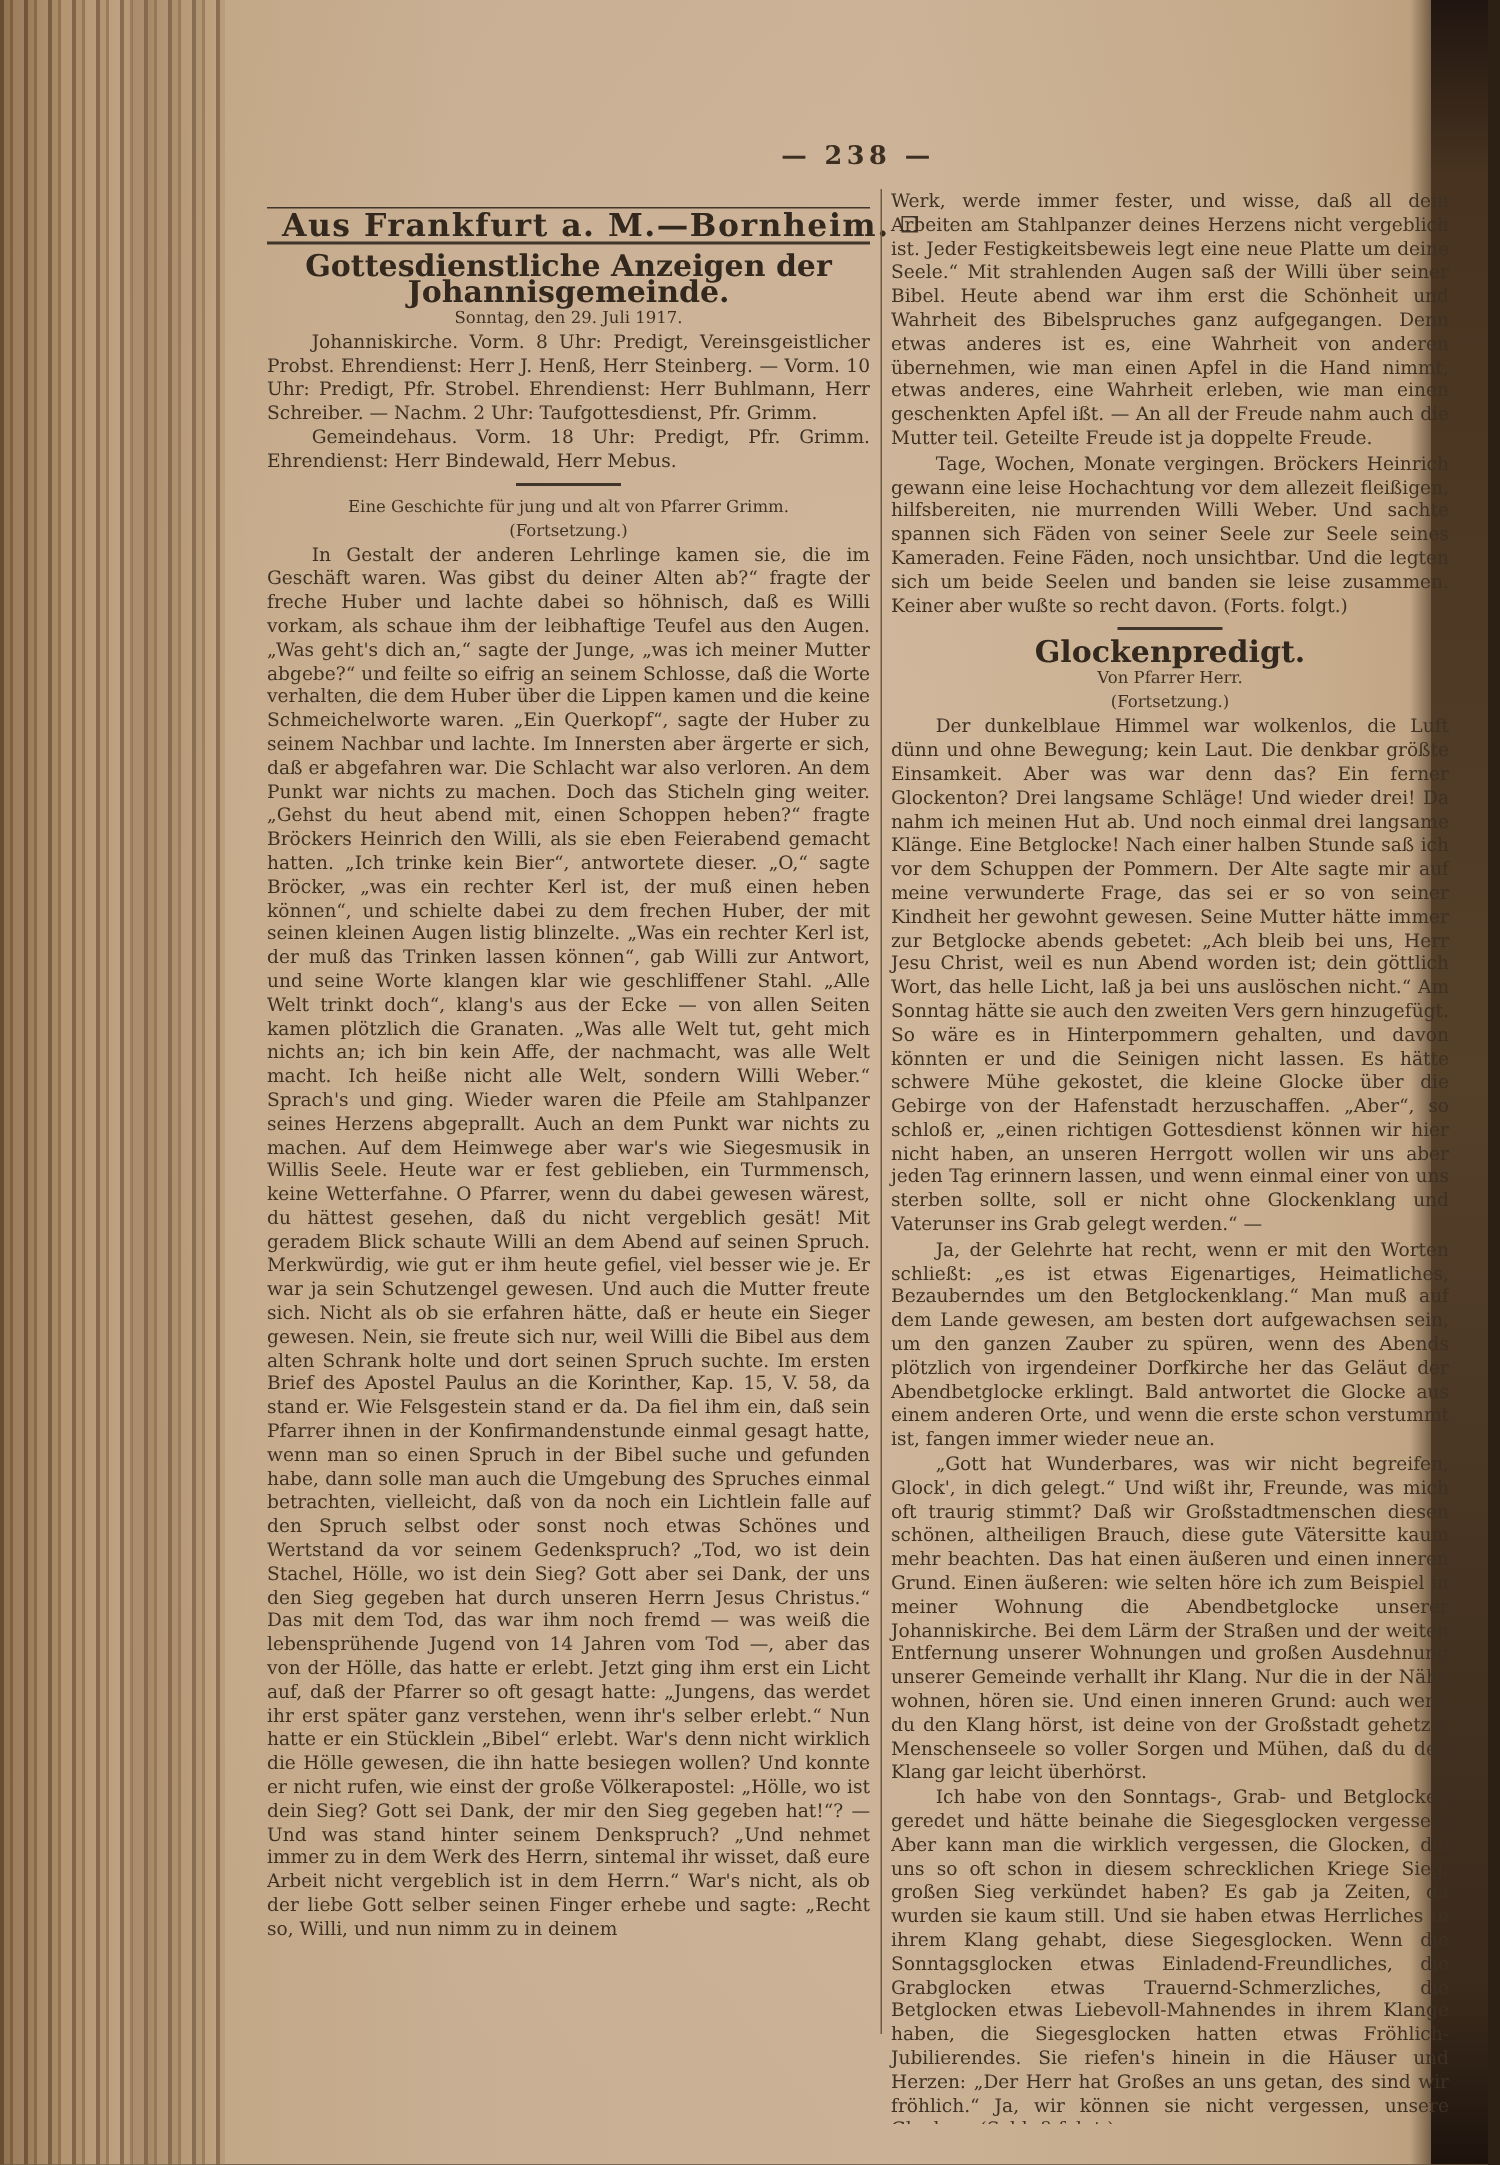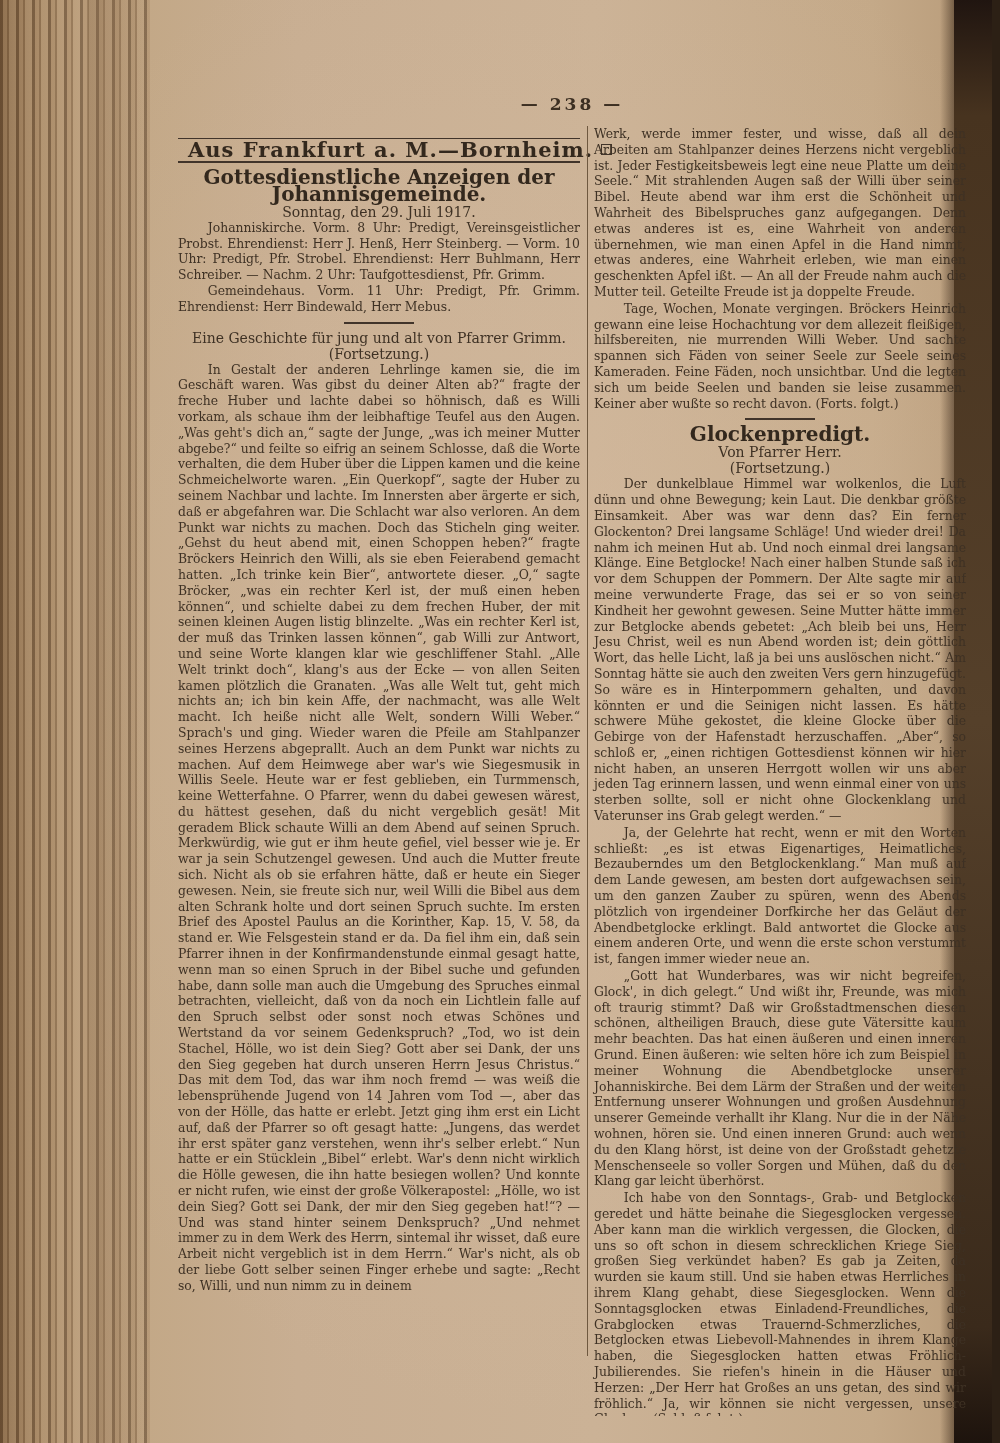--- a/index.html
+++ b/index.html
@@ -65,21 +65,21 @@
   }
   .sq{
     width:9px;height:9px;border:1.5px solid #41342a;display:inline-block;
     flex:0 0 auto;margin-left:8px;
   }
   h3.sec{
     margin:4px 0 1px 0;text-align:center;font-size:20px;font-weight:bold;
     color:#33281d;line-height:17px;
   }
   .center{text-align:center;}
-  .subline{font-size:14px;line-height:16px;}
+  .subline{font-size:11px;line-height:16px;}
   p{margin:0 0 1px 0;}
   p.ind{text-indent:2.4em;}
   .sep{width:70px;height:2px;background:#41342a;margin:7px auto 6px auto;}
   .ann p{margin:0;}
 </style>
 </head>
 <body>
 
 <div class="scan">
   <div class="book-edge-left"></div>
@@ -97,21 +97,21 @@
             <span class="masthead-title">Aus Frankfurt a. M.—Bornheim.</span>
             <span class="sq"></span>
           </div>
           <div class="rule"></div>
         </div>
 
         <div class="ann">
           <h3 class="sec">Gottesdienstliche Anzeigen der Johannisgemeinde.</h3>
           <div class="center subline">Sonntag, den 29. Juli 1917.</div>
           <p class="ind">Johanniskirche. Vorm. 8 Uhr: Predigt, Vereinsgeistlicher Probst. Ehrendienst: Herr J. Henß, Herr Steinberg. — Vorm. 10 Uhr: Predigt, Pfr. Strobel. Ehrendienst: Herr Buhlmann, Herr Schreiber. — Nachm. 2 Uhr: Taufgottesdienst, Pfr. Grimm.</p>
-          <p class="ind">Gemeindehaus. Vorm. 11 Uhr: Predigt, Pfr. Grimm. Ehrendienst: Herr Bindewald, Herr Mebus.</p>
+          <p class="ind">Gemeindehaus. Vorm. 18 Uhr: Predigt, Pfr. Grimm. Ehrendienst: Herr Bindewald, Herr Mebus.</p>
         </div>
 
         <div class="sep"></div>
 
         <div>
           <div class="center subline">Eine Geschichte für jung und alt von Pfarrer Grimm.</div>
           <div class="center subline">(Fortsetzung.)</div>
           <p class="ind">In Gestalt der anderen Lehrlinge kamen sie, die im Geschäft waren. Was gibst du deiner Alten ab?“ fragte der freche Huber und lachte dabei so höhnisch, daß es Willi vorkam, als schaue ihm der leibhaftige Teufel aus den Augen. „Was geht's dich an,“ sagte der Junge, „was ich meiner Mutter abgebe?“ und feilte so eifrig an seinem Schlosse, daß die Worte verhalten, die dem Huber über die Lippen kamen und die keine Schmeichelworte waren. „Ein Querkopf“, sagte der Huber zu seinem Nachbar und lachte. Im Innersten aber ärgerte er sich, daß er abgefahren war. Die Schlacht war also verloren. An dem Punkt war nichts zu machen. Doch das Sticheln ging weiter. „Gehst du heut abend mit, einen Schoppen heben?“ fragte Bröckers Heinrich den Willi, als sie eben Feierabend gemacht hatten. „Ich trinke kein Bier“, antwortete dieser. „O,“ sagte Bröcker, „was ein rechter Kerl ist, der muß einen heben können“, und schielte dabei zu dem frechen Huber, der mit seinen kleinen Augen listig blinzelte. „Was ein rechter Kerl ist, der muß das Trinken lassen können“, gab Willi zur Antwort, und seine Worte klangen klar wie geschliffener Stahl. „Alle Welt trinkt doch“, klang's aus der Ecke — von allen Seiten kamen plötzlich die Granaten. „Was alle Welt tut, geht mich nichts an; ich bin kein Affe, der nachmacht, was alle Welt macht. Ich heiße nicht alle Welt, sondern Willi Weber.“ Sprach's und ging. Wieder waren die Pfeile am Stahlpanzer seines Herzens abgeprallt. Auch an dem Punkt war nichts zu machen. Auf dem Heimwege aber war's wie Siegesmusik in Willis Seele. Heute war er fest geblieben, ein Turmmensch, keine Wetterfahne. O Pfarrer, wenn du dabei gewesen wärest, du hättest gesehen, daß du nicht vergeblich gesät! Mit geradem Blick schaute Willi an dem Abend auf seinen Spruch. Merkwürdig, wie gut er ihm heute gefiel, viel besser wie je. Er war ja sein Schutzengel gewesen. Und auch die Mutter freute sich. Nicht als ob sie erfahren hätte, daß er heute ein Sieger gewesen. Nein, sie freute sich nur, weil Willi die Bibel aus dem alten Schrank holte und dort seinen Spruch suchte. Im ersten Brief des Apostel Paulus an die Korinther, Kap. 15, V. 58, da stand er. Wie Felsgestein stand er da. Da fiel ihm ein, daß sein Pfarrer ihnen in der Konfirmandenstunde einmal gesagt hatte, wenn man so einen Spruch in der Bibel suche und gefunden habe, dann solle man auch die Umgebung des Spruches einmal betrachten, vielleicht, daß von da noch ein Lichtlein falle auf den Spruch selbst oder sonst noch etwas Schönes und Wertstand da vor seinem Gedenkspruch? „Tod, wo ist dein Stachel, Hölle, wo ist dein Sieg? Gott aber sei Dank, der uns den Sieg gegeben hat durch unseren Herrn Jesus Christus.“ Das mit dem Tod, das war ihm noch fremd — was weiß die lebensprühende Jugend von 14 Jahren vom Tod —, aber das von der Hölle, das hatte er erlebt. Jetzt ging ihm erst ein Licht auf, daß der Pfarrer so oft gesagt hatte: „Jungens, das werdet ihr erst später ganz verstehen, wenn ihr's selber erlebt.“ Nun hatte er ein Stücklein „Bibel“ erlebt. War's denn nicht wirklich die Hölle gewesen, die ihn hatte besiegen wollen? Und konnte er nicht rufen, wie einst der große Völkerapostel: „Hölle, wo ist dein Sieg? Gott sei Dank, der mir den Sieg gegeben hat!“? — Und was stand hinter seinem Denkspruch? „Und nehmet immer zu in dem Werk des Herrn, sintemal ihr wisset, daß eure Arbeit nicht vergeblich ist in dem Herrn.“ War's nicht, als ob der liebe Gott selber seinen Finger erhebe und sagte: „Recht so, Willi, und nun nimm zu in deinem</p>
         </div>
       </div>

